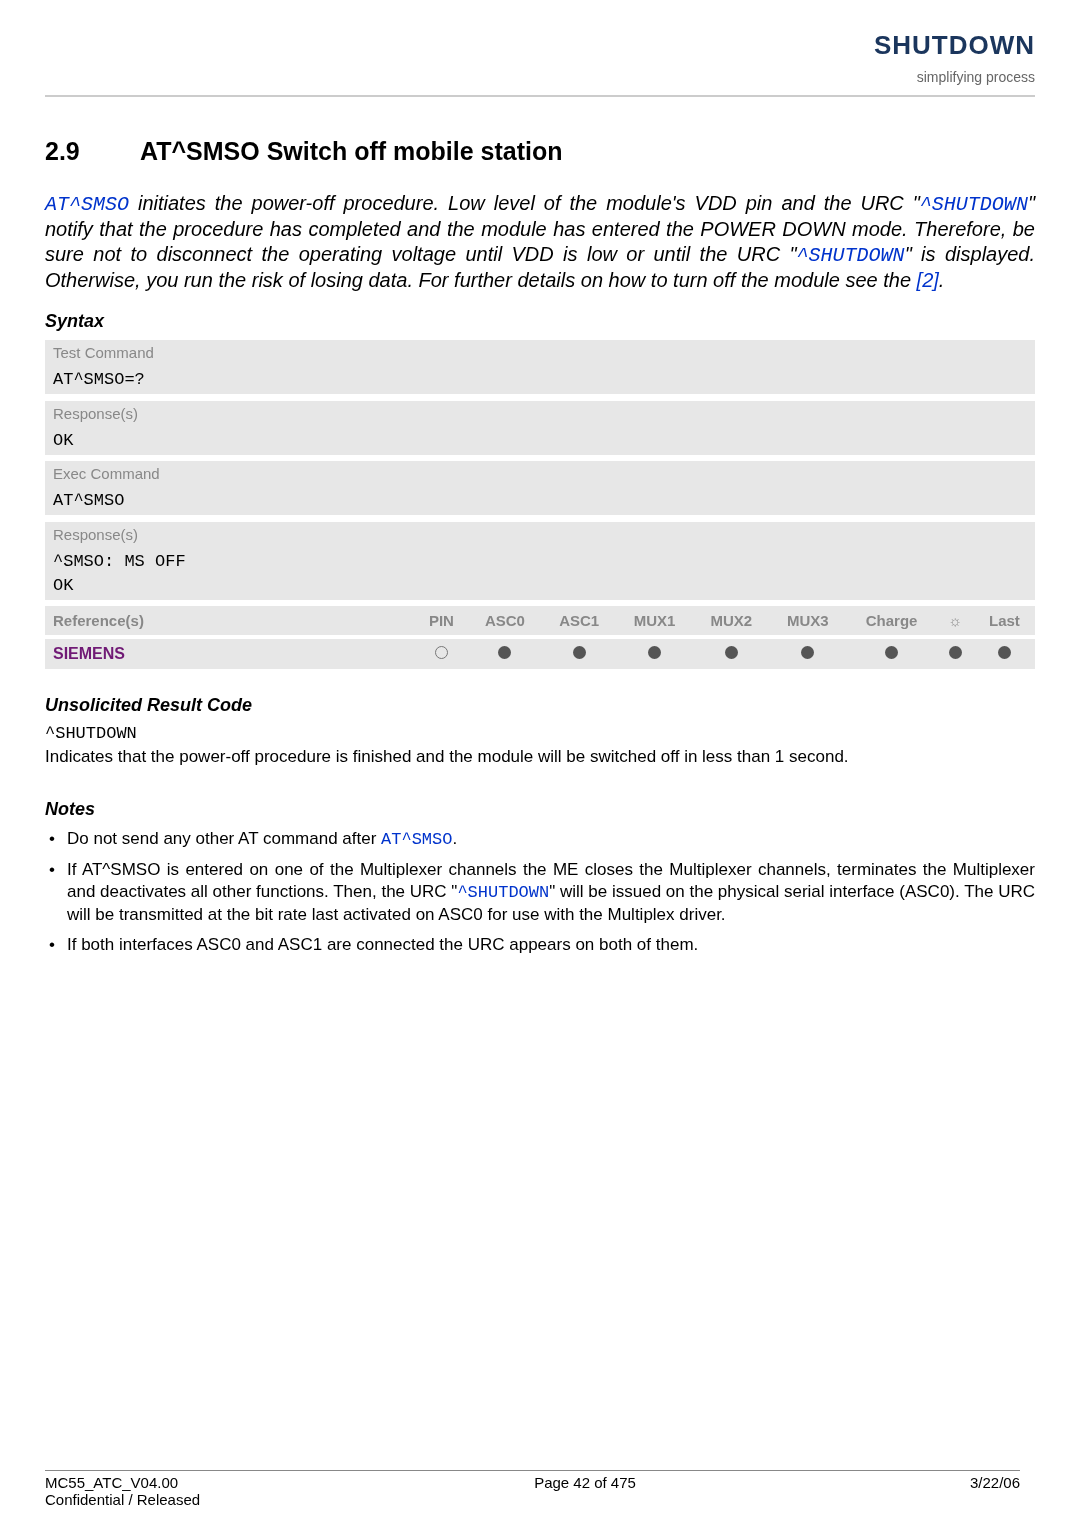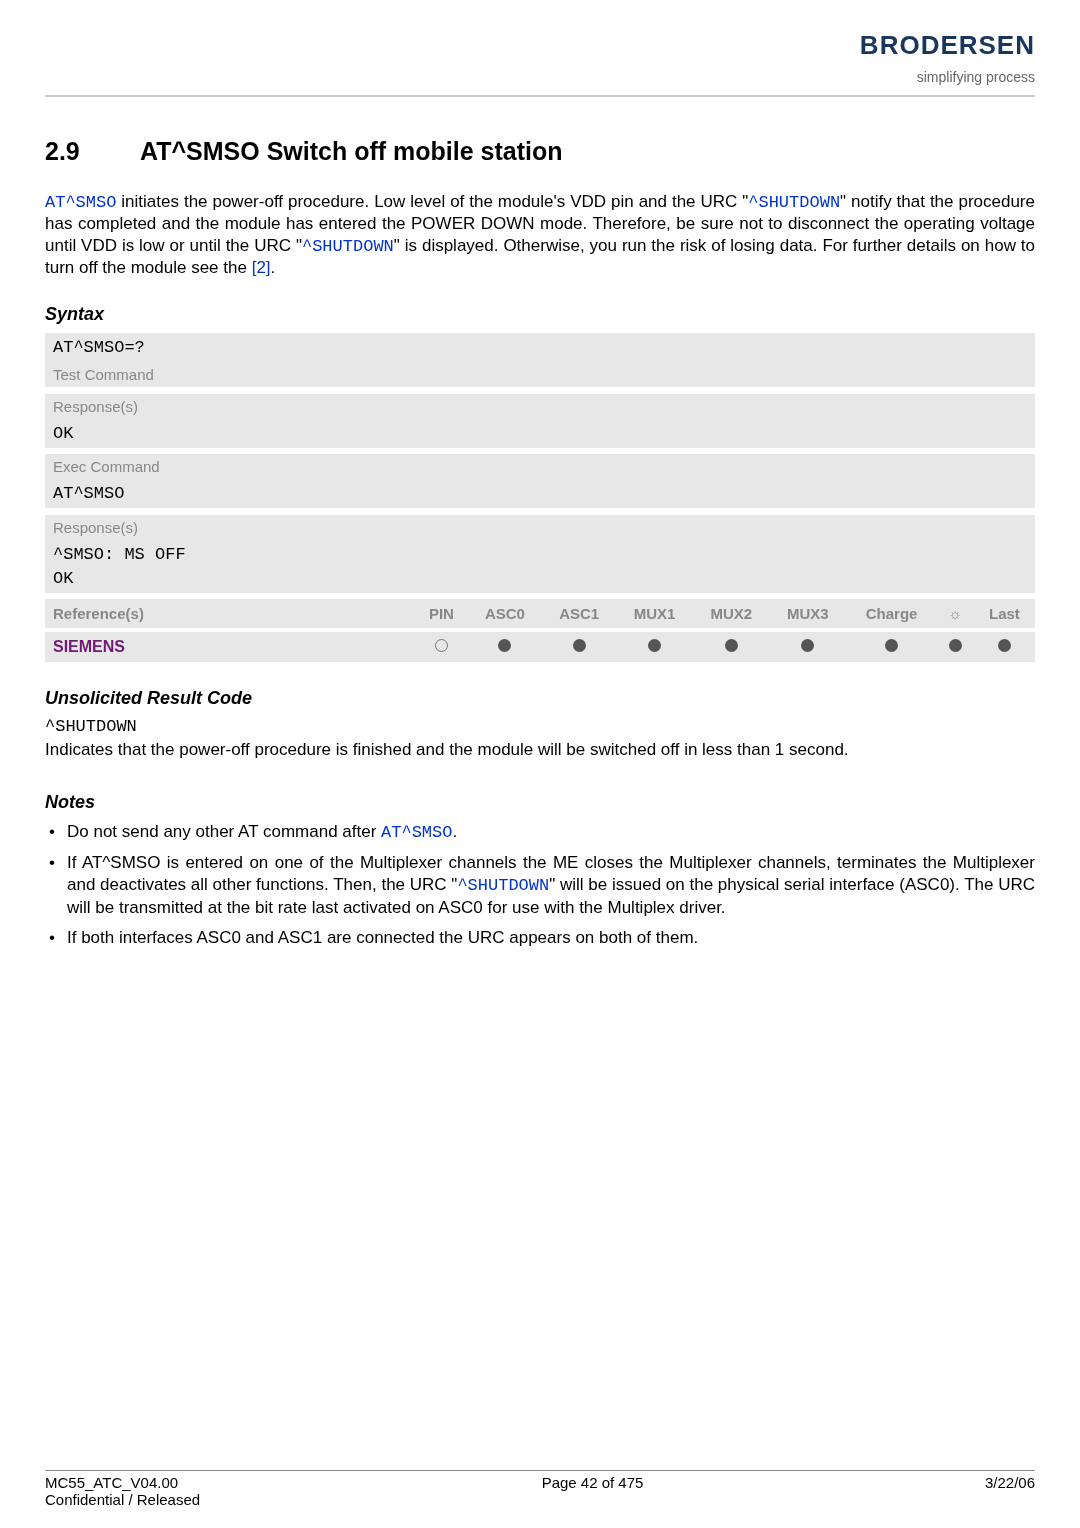--- a/index.html
+++ b/index.html
@@ -38,24 +38,25 @@
     margin-top: 10px;
     margin-bottom: 40px;
   }
   h2.section-title {
     font-size: 25px;
     font-weight: bold;
     margin-bottom: 25px;
   }
   h2.section-title .num { display:inline-block; width: 95px; }
   p.intro {
-    font-size: 17px;
+    font-size: 20px;
     line-height: 1.25;
-    margin-bottom: 26px;
+    margin-bottom: 18px;
     text-align: justify;
+    font-style: italic;
   }
   .mono-link { font-family: "Courier New", monospace; color: #0033cc; }
   .blue-link { color: #0033cc; }
   h3.sub { font-style: italic; font-weight: bold; font-size: 18px; margin: 10px 0 8px 0; }
   h3.sub.urc { margin-top: 26px; }
   .syntax-block { width: 100%; }
   .syntax-row {
     background: #e7e7e7;
     padding: 4px 8px;
     font-size: 16px;
@@ -73,50 +74,50 @@
   .ref-sep td { background:#fff; height:4px; padding:0; }
   .urc-code { font-family:"Courier New", monospace; font-size:17px; margin-bottom:4px; }
   p.urc-text { font-size:17px; margin-bottom: 32px; }
   ul.notes { list-style: none; padding-left: 0; }
   ul.notes li { position: relative; padding-left: 22px; margin-bottom: 8px; font-size:17px; line-height:1.3; text-align: justify;}
   ul.notes li::before { content: "•"; position:absolute; left:4px; top:0; color:#000; }
   .footer {
     position: absolute;
     bottom: 20px;
     left: 45px;
-    right: 45px;
+    right: 60px;
   }
   .footer-hr { border:none; border-top:1px solid #888; margin-bottom:3px;}
   .footer-row { display:flex; justify-content: space-between; font-size:15px; }
   .sun-icon { font-size: 15px; color:#888;}
   .sep-thin td { background:#fff; height:3px; padding:0; }
 </style>
 </head>
 <body>
 
 <div class="content">
   <div class="logo-area">
-    <span class="brand">BRODERSEN</span>
+    <span class="brand">SHUTDOWN</span>
     <div class="tagline">simplifying process</div>
   </div>
   <hr class="hr-top">
 
   <h2 class="section-title">
     <span class="num">2.9</span><span>AT^SMSO   Switch off mobile station</span>
   </h2>
 
   <p class="intro">
     <span class="mono-link">AT^SMSO</span><span> initiates the power-off procedure. Low level of the module's VDD pin and the URC "</span><span class="mono-link">^SHUTDOWN</span><span>" notify that the procedure has completed and the module has entered the POWER DOWN mode. Therefore, be sure not to disconnect the operating voltage until VDD is low or until the URC "</span><span class="mono-link">^SHUTDOWN</span><span>" is displayed. Otherwise, you run the risk of losing data. For further details on how to turn off the module see the </span><span class="blue-link">[2]</span><span>.</span>
   </p>
 
   <h3 class="sub">Syntax</h3>
 
   <div class="syntax-block">
+    <div class="syntax-row label">Test Command</div>
     <div class="syntax-row code">AT^SMSO=?</div>
-    <div class="syntax-row label">Test Command</div>
     <div class="sep-thin">
         <table style="width:100%">
           <tbody>
             <tr class="sep-thin">
               <td></td>
             </tr>
           </tbody>
         </table>
       </div>
     <div class="syntax-row label">Response(s)</div>

